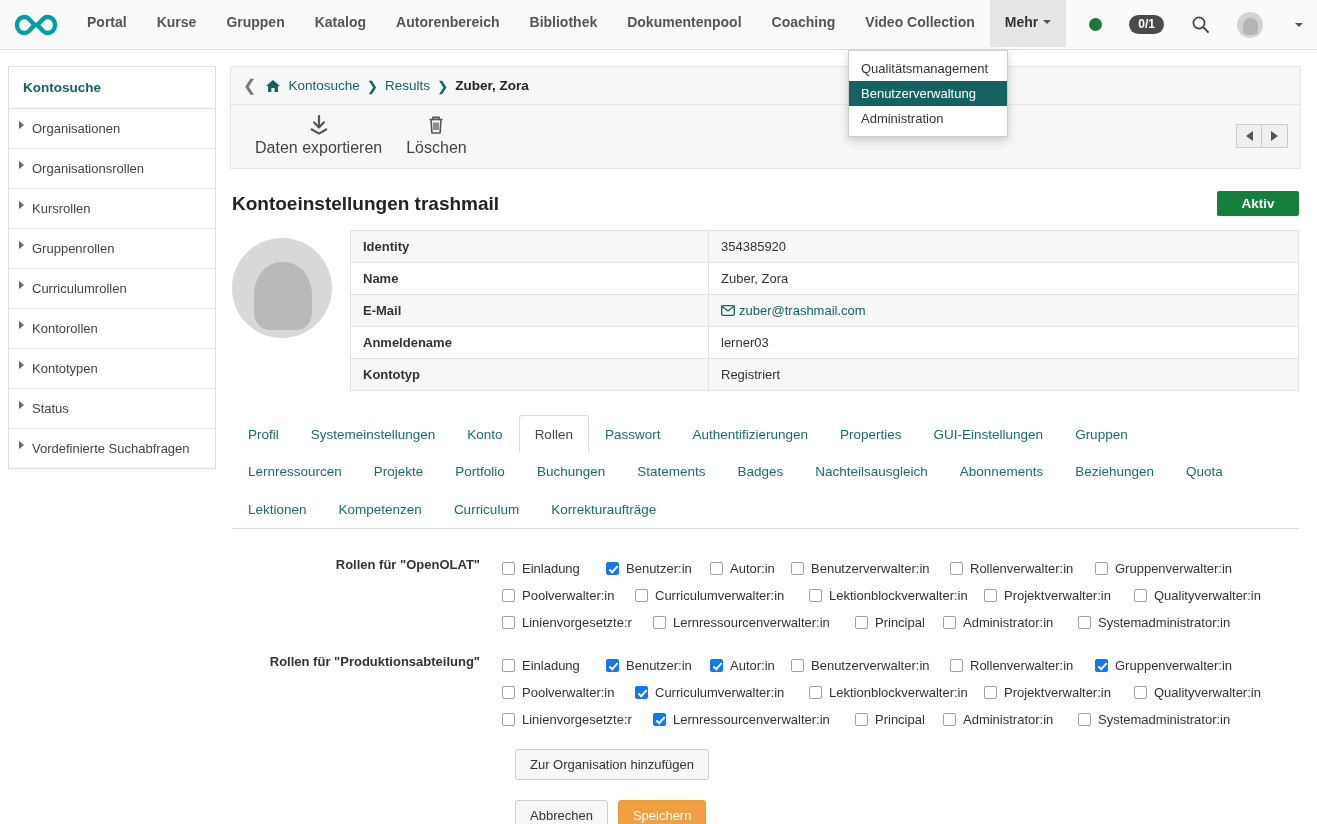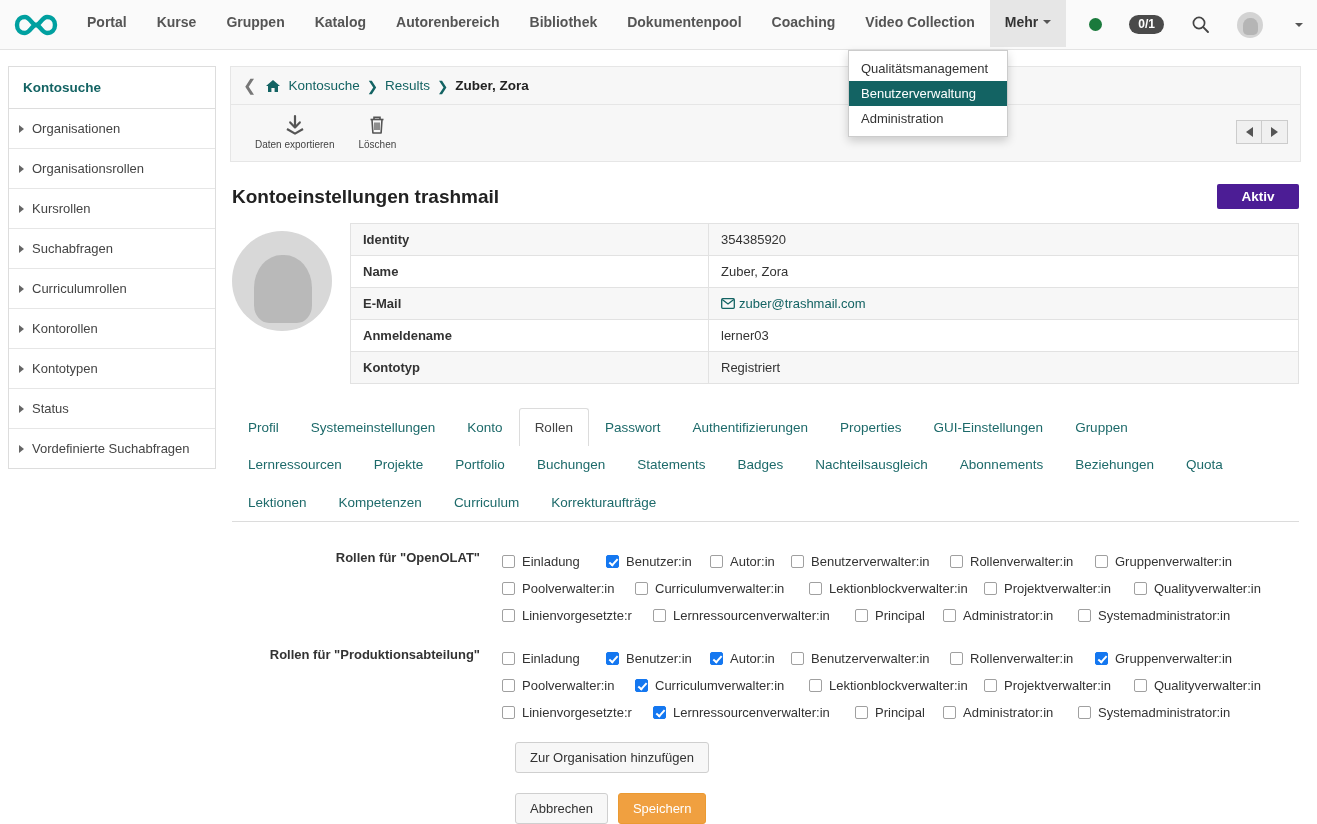--- a/index.html
+++ b/index.html
@@ -92,21 +92,21 @@
     align-self: flex-start;
   }
   .sb-head {
     padding: 13px 14px; font-weight: bold;
     color: #136363; font-size: 13.5px;
     border-bottom: 1px solid #dddddd;
   }
   .sb-item {
     padding: 12px 14px 12px 10px;
     border-bottom: 1px solid #e6e6e6;
-    display: flex; align-items: center; gap: 8px;
+    display: flex; align-items: flex-start; gap: 8px;
     cursor: pointer; color: #444; font-size: 13px;
   }
   .sb-item:last-child { border-bottom: none; }
   .tri-right {
     width: 0; height: 0; flex: 0 0 auto;
     border-top: 4px solid transparent;
     border-bottom: 4px solid transparent;
     border-left: 5px solid #666;
   }
 
@@ -124,41 +124,41 @@
   .crumb-cur { color: #222; font-weight: bold; }
 
   .toolbar {
     background: #f7f7f7; border: 1px solid #e6e6e6; border-top: none;
     padding: 6px 12px 8px;
     display: flex; align-items: flex-start; min-height: 52px;
   }
   .tool-btn {
     display: flex; flex-direction: column; align-items: center;
     gap: 3px; padding: 3px 12px; cursor: pointer;
-    color: #444; font-size: 10px;
+    color: #444; font-size: 16px;
   }
   .pager { margin-left: auto; display: flex; align-self: center; }
   .pg-btn {
     width: 26px; height: 24px; background: #f0f0f0;
     border: 1px solid #ccc; display: flex;
     align-items: center; justify-content: center; cursor: pointer;
   }
   .pg-btn + .pg-btn { border-left: none; }
   .tri-l { width:0;height:0;border-top:5px solid transparent;border-bottom:5px solid transparent;border-right:7px solid #555; }
   .tri-r { width:0;height:0;border-top:5px solid transparent;border-bottom:5px solid transparent;border-left:7px solid #555; }
 
   
   .content { padding: 0 2px; }
   .title-row {
     display: flex; align-items: center;
     margin: 22px 0 14px 0;
   }
   .page-title { font-size: 19px; font-weight: bold; color: #222; }
   .badge-aktiv {
-    margin-left: auto; background: #4c1d95; color: #fff;
+    margin-left: auto; background: #15803d; color: #fff;
     font-weight: bold; font-size: 13.5px;
     padding: 5px 18px; border-radius: 2px;
     min-width: 82px; text-align: center;
   }
 
   .info-row { display: flex; gap: 18px; align-items: flex-start; }
   .avatar-lg {
     width: 100px; height: 100px; border-radius: 50%;
     background: #d8d8d8; flex: 0 0 100px;
     position: relative; overflow: hidden; margin-top: 8px;
@@ -291,21 +291,21 @@
     <div class="sb-item">
       <span class="tri-right"></span>
       <span>Organisationsrollen</span>
     </div>
     <div class="sb-item">
       <span class="tri-right"></span>
       <span>Kursrollen</span>
     </div>
     <div class="sb-item">
       <span class="tri-right"></span>
-      <span>Suchabfragen</span>
+      <span>Gruppenrollen</span>
     </div>
     <div class="sb-item">
       <span class="tri-right"></span>
       <span>Curriculumrollen</span>
     </div>
     <div class="sb-item">
       <span class="tri-right"></span>
       <span>Kontorollen</span>
     </div>
     <div class="sb-item">

